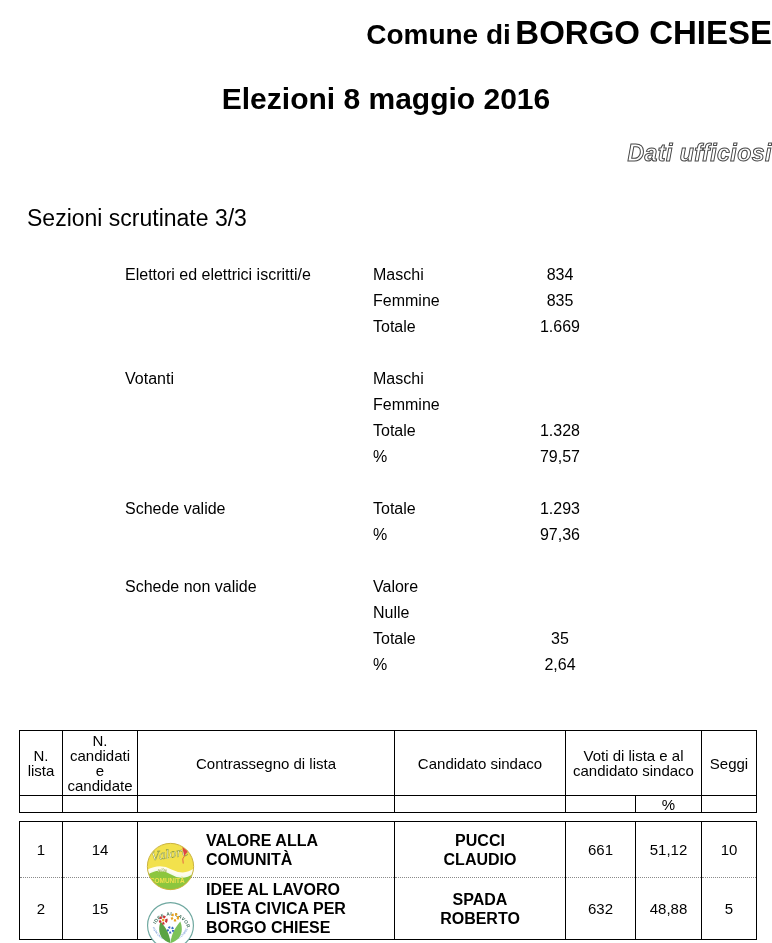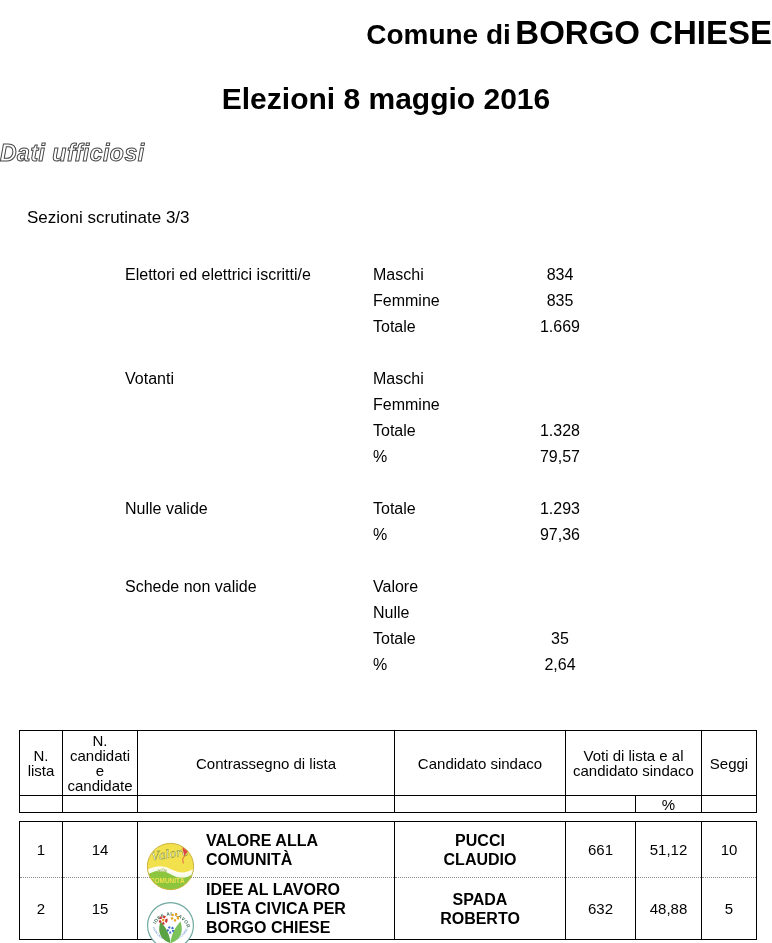--- a/index.html
+++ b/index.html
@@ -8,29 +8,29 @@
     width: 772px; height: 943px;
     font-family: "Liberation Sans", sans-serif;
     color: #000;
     overflow: hidden;
   }
   .title-line1 { text-align: right; margin-top: 14px; font-weight: bold; line-height: 38px; }
   .title-prefix { font-size: 28px; }
   .title-city { font-size: 33px; }
   .title-line2 { text-align: center; margin-top: 24px; font-weight: bold; font-size: 30px; line-height: 34px; }
   .subtitle {
-    text-align: left; margin-top: 24px;
+    text-align: right; margin-top: 24px;
     font-size: 23px; font-style: italic; font-weight: bold;
     color: #ffffff;
     -webkit-text-stroke: 1px #4a4a4a;
     text-shadow: 0 0 0 #777;
     letter-spacing: 0.5px;
     line-height: 26px;
   }
-  .sezioni { margin: 42px 0 9px 27px; font-size: 17px; line-height: 20px; }
+  .sezioni { margin: 42px 0 9px 27px; font-size: 23px; line-height: 20px; }
 
   .stats { margin: 34px 0 0 125px; font-size: 16px; }
   .stats-group { margin-bottom: 26px; }
   .stats-row { display: grid; grid-template-columns: 248px 130px 114px; line-height: 26px; }
   .stats-row .val { text-align: center; }
 
   table { border-collapse: collapse; table-layout: fixed; margin-left: 19px; }
   #results-header-table { margin-top: 52px; }
   #results-rows-table { margin-top: 8px; }
   th, td {
@@ -99,21 +99,21 @@
         <div class="val">1.328</div>
       </div>
       <div class="stats-row">
         <div></div>
         <div>%</div>
         <div class="val">79,57</div>
       </div>
     </div>
     <div class="stats-group">
       <div class="stats-row">
-        <div>Nulle valide</div>
+        <div>Schede valide</div>
         <div>Totale</div>
         <div class="val">1.293</div>
       </div>
       <div class="stats-row">
         <div></div>
         <div>%</div>
         <div class="val">97,36</div>
       </div>
     </div>
     <div class="stats-group">

